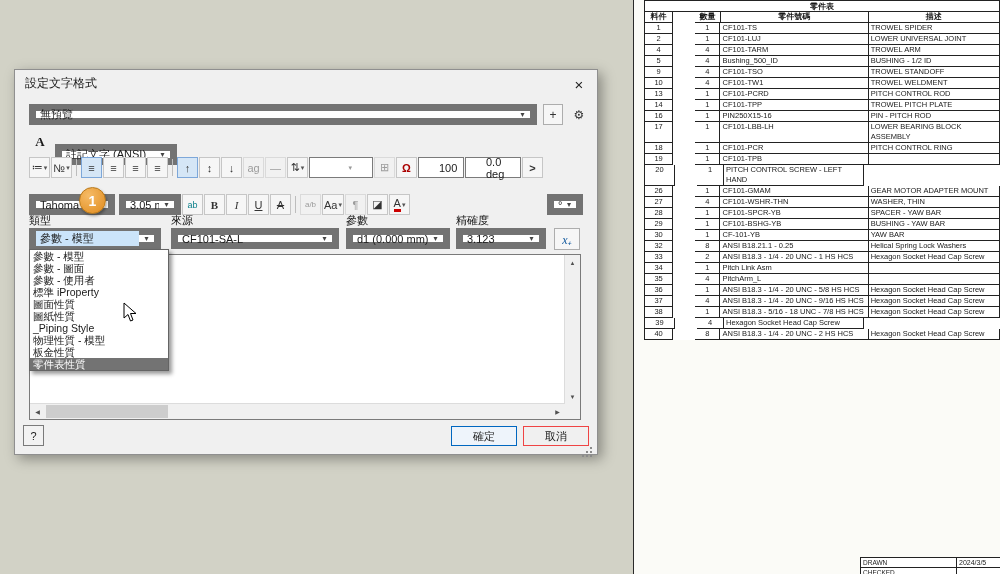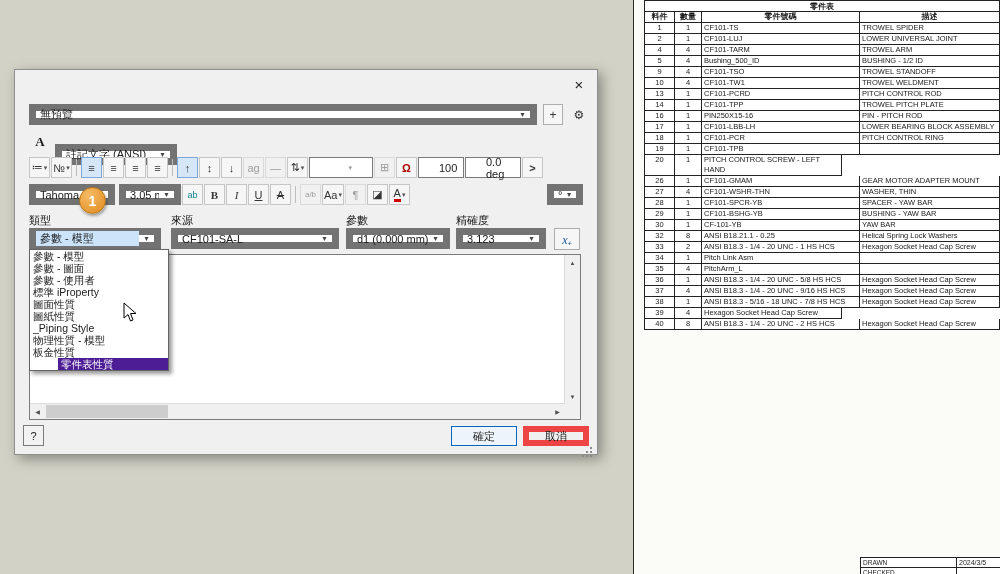--- a/index.html
+++ b/index.html
@@ -9,21 +9,21 @@
 
   
   #sheet{left:633px;top:0;width:367px;height:574px;background:#fbfbf7;border-left:1px solid #2a2a2a;}
   #parts-table{left:10px;top:0;border-left:1px solid #222;border-top:1px solid #222;background:#fff;width:356px;}
   .pt-title{width:355px;height:11px;line-height:11px;text-align:center;font-weight:bold;font-size:8px;
             border-right:1px solid #222;border-bottom:1px solid #222;box-sizing:border-box;}
   .pt-row{display:flex;width:355px;}
   .pt-cell{box-sizing:border-box;border-right:1px solid #222;border-bottom:1px solid #222;
            font-size:7.5px;line-height:10px;min-height:11px;overflow:hidden;}
   .c0{width:30px;text-align:center;}
-  .c1{width:27px;text-align:center;}
+  .c1{width:27px;text-align:center;margin-left:22px;}
   .c2{width:158px;padding:0 2px;}
   .c3{width:140px;padding:0 2px;}
   .hd{font-weight:bold;text-align:center;font-size:8px;padding:0;}
   #title-block{position:absolute;left:226px;top:557px;border-left:1px solid #222;border-top:1px solid #222;background:#fff;}
   .tb-row{display:flex;}
   .tb-c0{width:96px;height:10px;font-size:6.5px;line-height:9px;padding-left:2px;box-sizing:border-box;
          border-right:1px solid #222;border-bottom:1px solid #222;}
   .tb-c1{width:44px;height:10px;font-size:7px;line-height:9px;padding-left:2px;box-sizing:border-box;
          border-right:1px solid #222;border-bottom:1px solid #222;}
 
@@ -54,29 +54,29 @@
   #textarea{left:14px;top:184px;width:552px;height:166px;background:#fff;border:1px solid #7a7a7a;}
   .vsb{position:absolute;right:0;top:0;width:15px;bottom:15px;background:#f0f0f0;border-left:1px solid #dcdcdc;}
   .hsb{position:absolute;left:0;bottom:0;right:15px;height:15px;background:#f0f0f0;border-top:1px solid #dcdcdc;}
   .sb-btn{position:absolute;width:15px;height:15px;display:flex;align-items:center;justify-content:center;
           font-size:6px;color:#505050;}
   .hthumb{position:absolute;left:16px;top:1px;width:122px;height:13px;background:#cdcdcd;}
   .sbcorner{position:absolute;right:0;bottom:0;width:15px;height:15px;background:#f0f0f0;}
   #dropdown{left:14px;top:179px;width:140px;background:#fff;border:1px solid #646464;z-index:30;
             box-shadow:3px 3px 4px rgba(0,0,0,.4);}
   .dd-item{height:12px;line-height:12px;font-size:10.5px;padding-left:3px;white-space:nowrap;overflow:hidden;}
-  .dd-item.sel{background:#4c1d95;color:#fff;margin-left:28px;}
+  .dd-item.sel{background:#737373;color:#fff;}
   #badge{left:64px;top:117px;width:27px;height:27px;border-radius:50%;z-index:40;
          background:radial-gradient(circle at 35% 30%,#f6bb66,#e08b1e);border:1px solid #b97817;
          color:#fff;font-weight:bold;font-size:14px;display:flex;align-items:center;justify-content:center;
          box-shadow:1px 2px 3px rgba(0,0,0,.35);}
   #help-btn{left:8px;top:355px;width:21px;height:21px;border:1px solid #7a7a7a;background:#f2f2f2;
             display:flex;align-items:center;justify-content:center;font-size:11px;}
   .btn{position:absolute;top:356px;width:66px;height:20px;display:flex;align-items:center;
-       justify-content:center;font-size:11px;background:#f0f0f0;border:6px solid #ef4444;box-sizing:border-box;}
+       justify-content:center;font-size:11px;background:#f0f0f0;border:1px solid #ef4444;box-sizing:border-box;}
   #ok-btn{left:436px;border:1px solid #0067c0;background:#eef4fb;}
   #cancel-btn{left:508px;}
   #grip{position:absolute;right:5px;bottom:5px;width:2px;height:2px;background:#8a8a8a;
         box-shadow:-4px 4px 0 0 #8a8a8a,0 4px 0 0 #8a8a8a,-8px 8px 0 0 #8a8a8a,-4px 8px 0 0 #8a8a8a,0 8px 0 0 #8a8a8a;}
   #cursor{position:absolute;left:123px;top:302px;z-index:99;}
   .ital{font-style:italic;font-family:"Liberation Serif",serif;}
   .redline{border-bottom:3px solid #c00;line-height:11px;}
 </style>
 </head>
 <body>
@@ -261,20 +261,23 @@
           <div class="tb-c1">2024/3/5</div>
         </div>
         <div class="tb-row">
           <div class="tb-c0">CHECKED</div>
           <div class="tb-c1"></div>
         </div>
       </div>
   </div>
 
   <div id="dialog" class="abs">
+    <div id="titlebar" class="abs">
+      <span>設定文字格式</span>
+    </div>
     <div id="close-btn">×</div>
 
     <div class="combo" style="left:14px;top:34px;width:508px;">
       <span class="ct">無預覽</span>
       <span class="ca">▾</span>
     </div>
     <div class="sqbtn" style="left:528px;top:34px;width:20px;">+</div>
     <div class="sqbtn" style="left:552px;top:34px;width:24px;border-color:transparent;background:transparent;">⚙</div>
 
     <div class="abs" style="left:14px;top:61px;width:22px;height:21px;display:flex;align-items:center;justify-content:center;font-weight:bold;font-size:13px;font-family:'Liberation Serif',serif;">A</div>
@@ -328,21 +331,21 @@
           <span>⊞</span>
         </span>
       <span class="tb" style="color:#a00;font-weight:bold;">
           <span>Ω</span>
         </span>
       <span class="tinput" style="width:46px;">100</span>
       <span class="tinput" style="width:56px;">0.0 deg</span>
       <span class="tb" style="font-weight:bold;">&gt;</span>
     </div>
 
-    <div class="row" style="top:114px;">
+    <div class="row" style="top:124px;">
       <span class="combo" style="position:relative;width:86px;">
         <span class="ct">Tahoma</span>
         <span class="ca">▾</span>
       </span>
       <span class="combo" style="position:relative;width:62px;margin-left:3px;">
         <span class="ct">3.05 mm</span>
         <span class="ca">▾</span>
       </span>
       <span class="tb" style="color:#0a7f8a;font-size:9px;">
           <span>ab</span>

